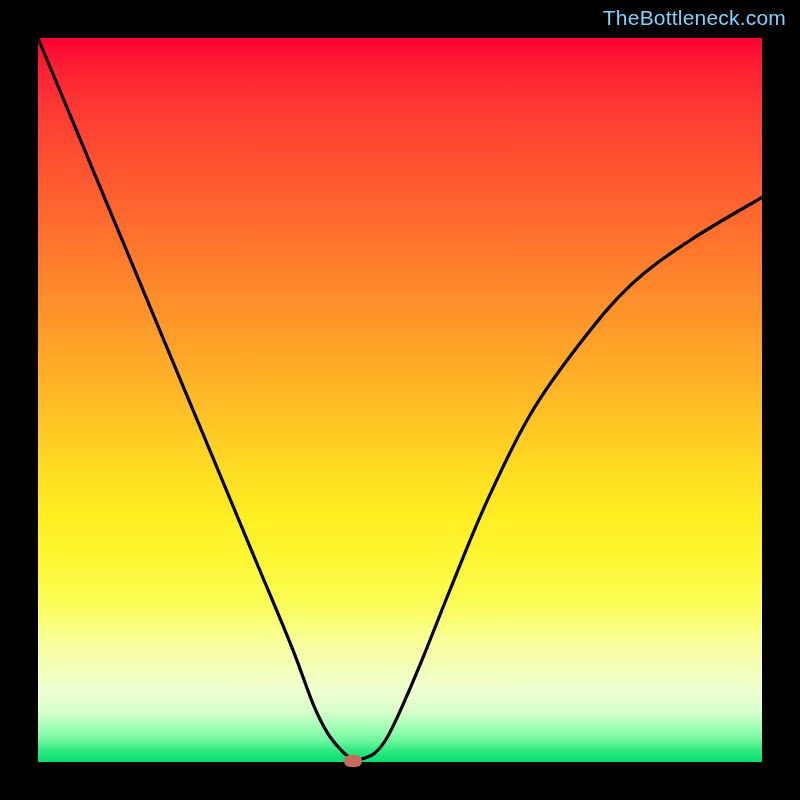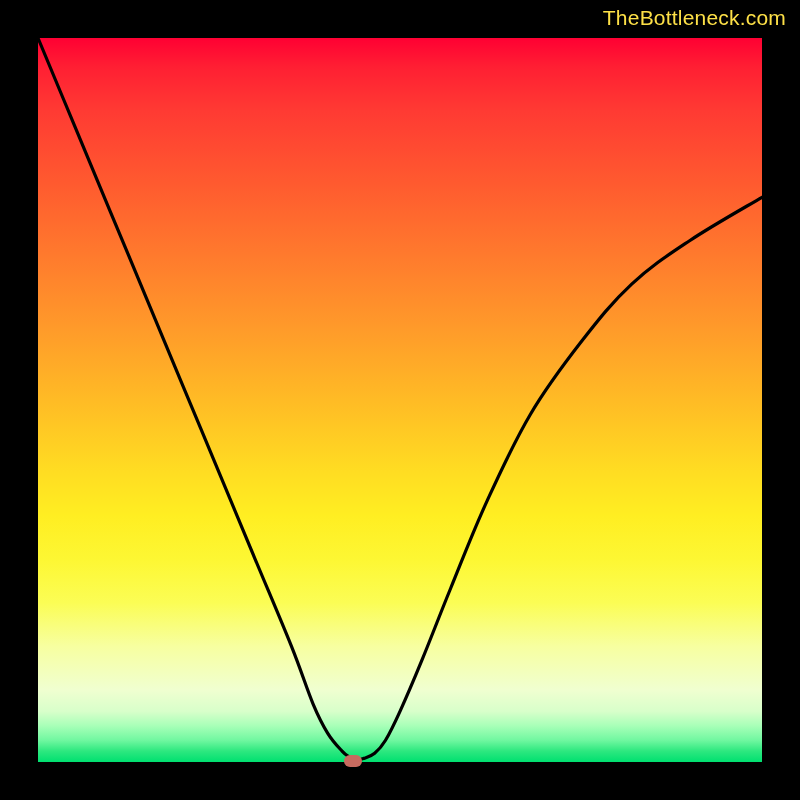--- a/index.html
+++ b/index.html
@@ -33,21 +33,21 @@
       #d8ffca 93%,
       #a8ffb8 95%,
       #70f7a0 97%,
       #2de87f 98.5%,
       #00e070 100%);
   }
   .watermark {
     position: absolute;
     top: 6px;
     right: 14px;
-    color: #fde047;
+    color: #7dd3fc;
     font-family: Arial, Helvetica, sans-serif;
     font-size: 21px;
     letter-spacing: 0.2px;
     z-index: 10;
   }
   .curve-svg {
     position: absolute;
     left: 0; top: 0;
     width: 724px;
     height: 724px;

